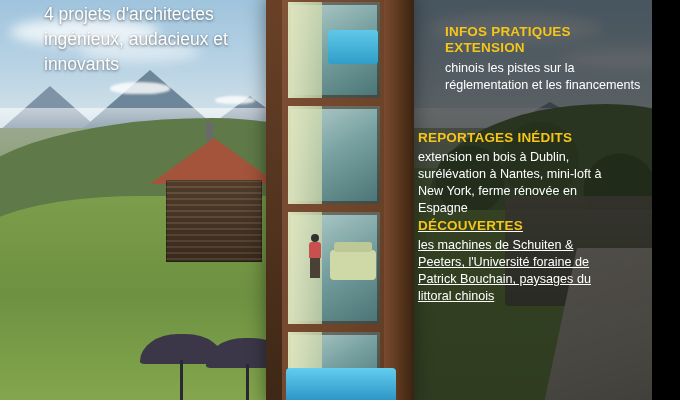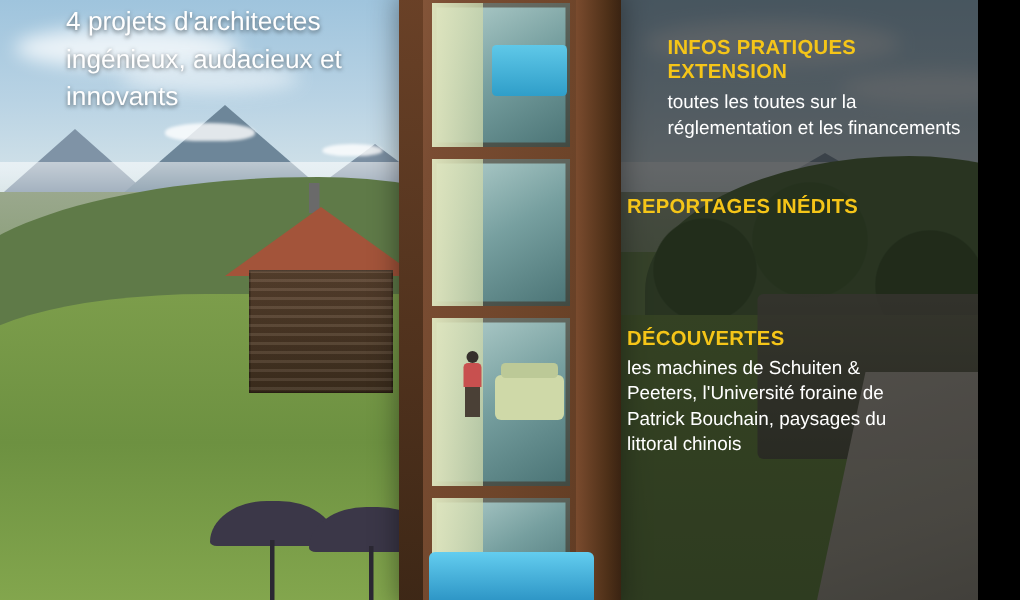--- a/index.html
+++ b/index.html
@@ -312,21 +312,21 @@
     line-height: 1.22;
     letter-spacing: .2px;
     margin-bottom: 3px;
   }
   .block .body {
     font-size: 12.6px;
     line-height: 1.34;
   }
   .b1 { top: 24px; margin-left: 27px; }
   .b2 { top: 130px; }
-  .b3 { top: 218px; }
+  .b3 { top: 218px; text-decoration: underline; }
 </style>
 </head>
 <body>
 
 <div class="page">
 
   <div class="sky"></div>
   <div class="cloud c1"></div>
   <div class="cloud c2"></div>
   <div class="cloud c3"></div>
@@ -391,25 +391,26 @@
     </div>
   </div>
   <div class="bottom-pool"></div>
 
   <div class="panel"></div>
 
   <div class="headline">4 projets d'architectes ingénieux, audacieux et innovants</div>
 
   <div class="block b1">
     <div class="title">INFOS PRATIQUES EXTENSION</div>
-    <div class="body">toutes les toutes sur la réglementation et les financements</div>
+    <div class="body">chinois les pistes sur la réglementation et les financements</div>
   </div>
 
   <div class="block b2">
     <div class="title">REPORTAGES INÉDITS</div>
+    <div class="body">extension en bois à Dublin, surélévation à Nantes, mini-loft à New York, ferme rénovée en Espagne</div>
   </div>
 
   <div class="block b3">
     <div class="title">DÉCOUVERTES</div>
     <div class="body">les machines de Schuiten &amp; Peeters, l'Université foraine de Patrick Bouchain, paysages du littoral chinois</div>
   </div>
 
 </div>
 
 </body></html>

